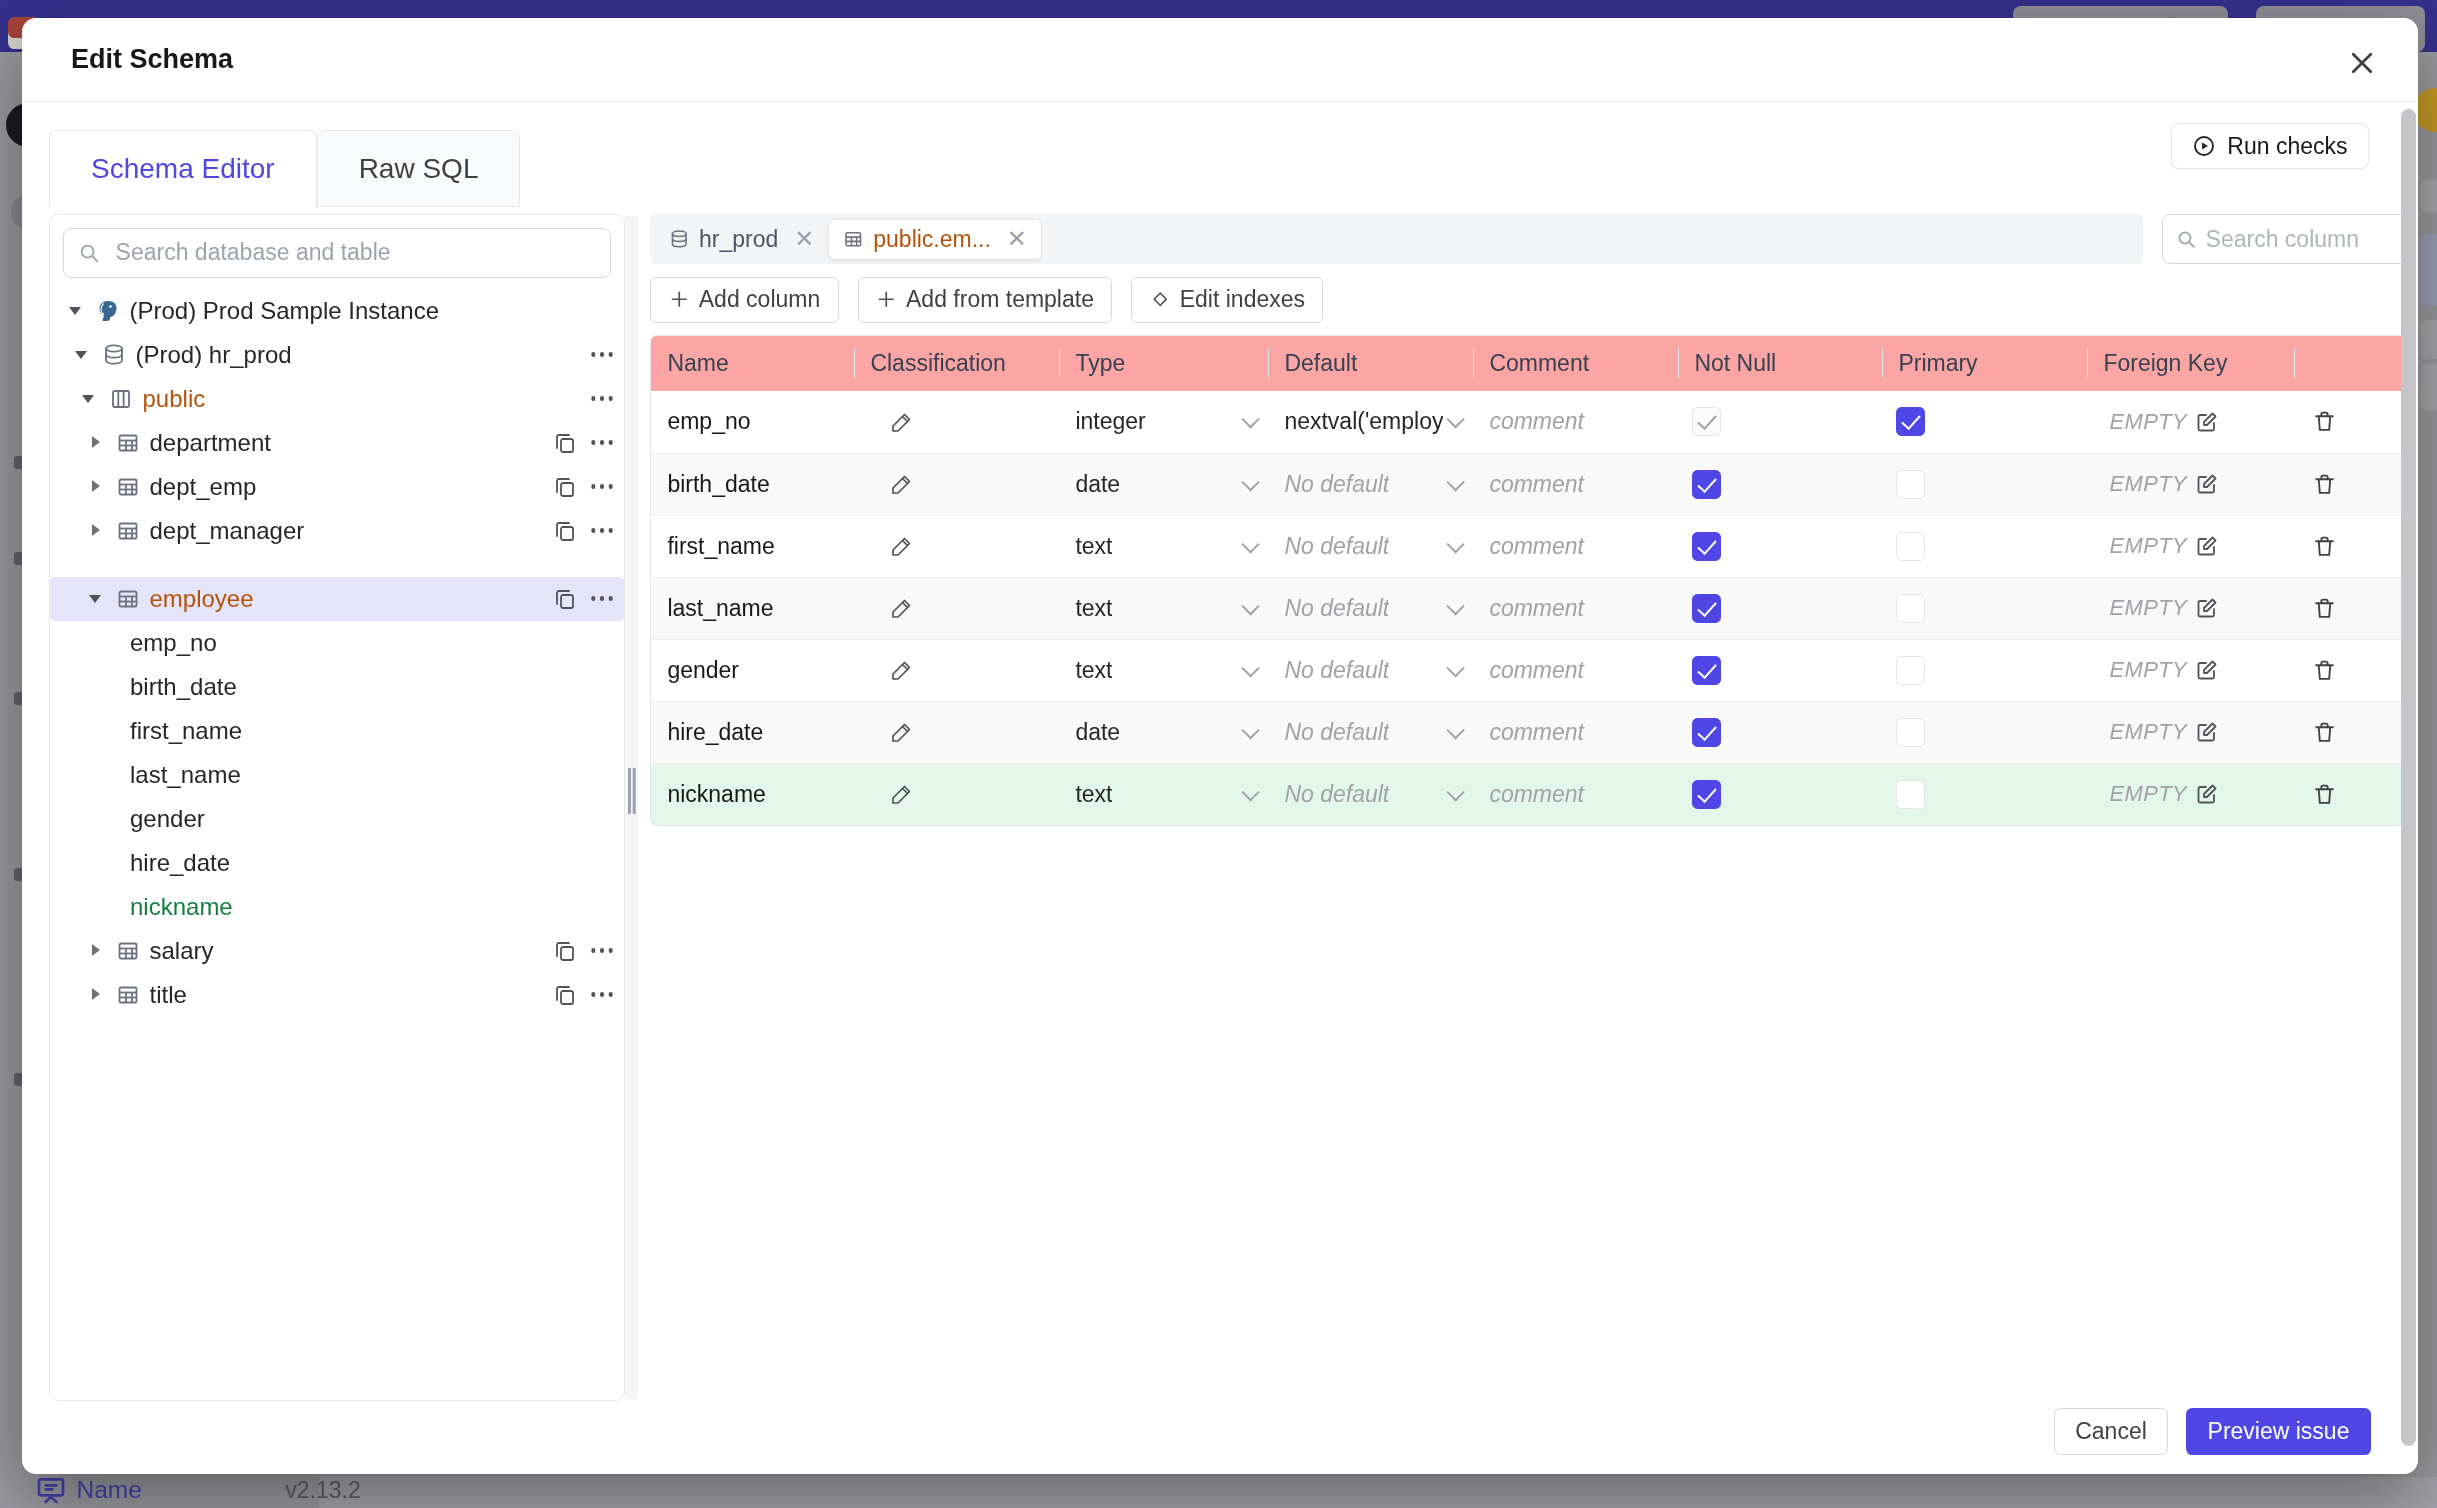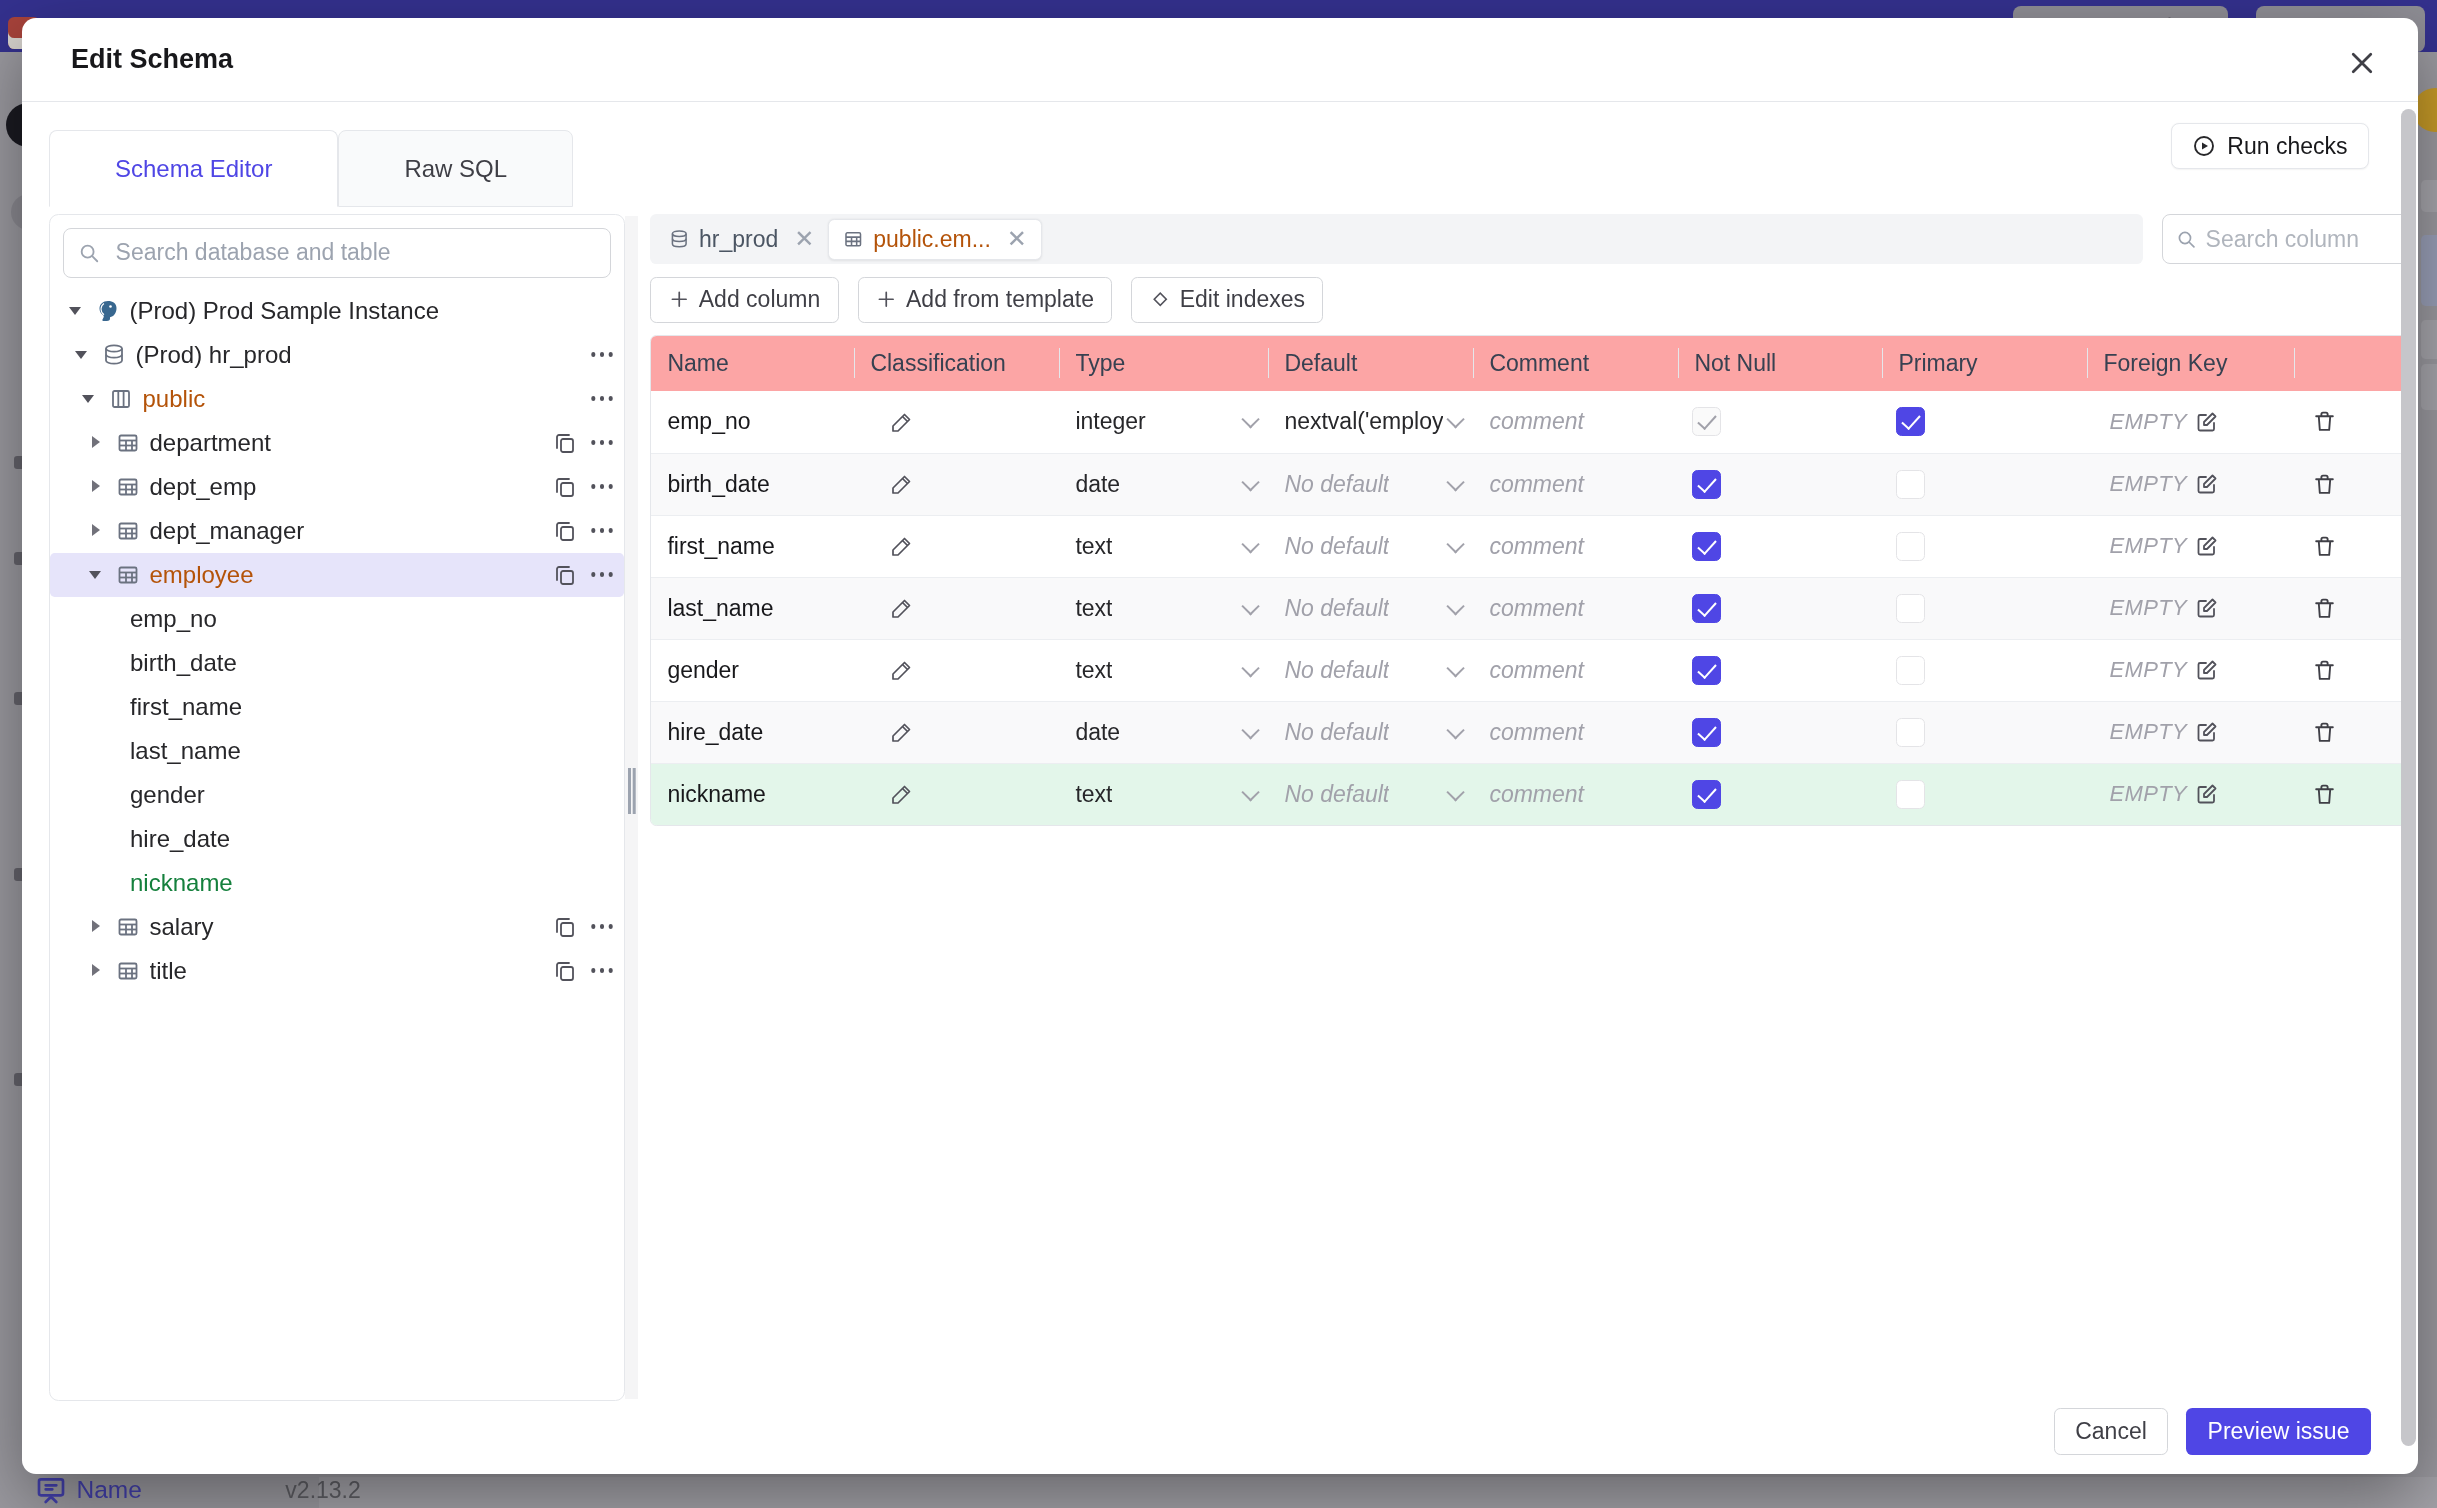--- a/index.html
+++ b/index.html
@@ -33,35 +33,35 @@
            border-radius:14px; box-shadow:0 24px 71px rgba(0,0,0,.38); }
   .m-header { position:relative; height:84px; border-bottom:0.8px solid #e5e7eb; display:flex; align-items:center; padding-left:49px; }
   .m-title { font-size:27px; font-weight:600; color:#18181b; }
   .m-close { position:absolute; right:39px; top:27px; width:35px; height:35px; display:flex; align-items:center; justify-content:center;
              color:#3f3f46; cursor:pointer; background:none; border:none; }
   .runchecks { position:absolute; right:49px; top:105px; height:46px; padding:0 20.5px; display:flex; align-items:center; gap:11px;
                background:#fff; border:0.8px solid #e5e7eb; border-radius:8px; box-shadow:0 0.8px 1.6px rgba(0,0,0,.05);
                font-size:23px; color:#18181b; font-family:inherit; cursor:pointer; }
 
   .tabs { position:absolute; left:27px; top:112px; display:flex; }
-  .tab { height:77px; display:flex; align-items:center; justify-content:center; padding:0 65px;
-         font-size:24px; border:0.8px solid #e5e7eb; border-radius:8px 8px 0 0; cursor:pointer; background:#f9fafb; color:#3f3f46;text-align:right; }
+  .tab { height:77px; display:flex; align-items:center; justify-content:center; padding:0 41px;
+         font-size:28px; border:0.8px solid #e5e7eb; border-radius:8px 8px 0 0; cursor:pointer; background:#f9fafb; color:#3f3f46;text-align:right; }
   .tab.active { background:#fff; border-bottom-color:#fff; color:#4f46e5; font-weight:500; }
 
   .content { position:absolute; left:27px; top:196px; width:2364px; height:1187px; display:flex; }
 
   
   .lpanel { width:576px; border:0.8px solid #e5e7eb; border-radius:9.5px; padding:12.6px 12.6px 0 12.6px; overflow:hidden; }
   .search { height:50px; border:1.2px solid #d4d6da; border-radius:8px; display:flex; align-items:center; padding:0 14px; gap:16px; color:#9ca3af; }
   .search input { border:none; outline:none; font-size:23px; flex:1; font-family:inherit; color:#374151; background:transparent; }
   .search input::placeholder { color:#9ca3af; }
   .tree { margin:11px -12.6px 0 -12.6px; }
   .trow { height:44px; display:flex; align-items:center; gap:9.5px; padding-right:11px; font-size:24px; color:#27272a; cursor:pointer; }
   .trow .lbl { white-space:nowrap; overflow:hidden; text-overflow:ellipsis; }
-  .trow.sel { background:#e6e4fa; border-radius:4.7px; }
+  .trow.sel { background:#e6e4fa; border-radius:4.7px;margin-top:24px; }
   .amber { color:#b45309; }
   .green { color:#15803d; }
   .caret { width:20.5px; height:20.5px; flex:0 0 20.5px; position:relative; }
   .caret.down::after { content:""; position:absolute; left:3.2px; top:7px; border-left:6.3px solid transparent; border-right:6.3px solid transparent; border-top:8.7px solid #52525b; }
   .caret.right::after { content:""; position:absolute; left:6.3px; top:3.2px; border-top:6.3px solid transparent; border-bottom:6.3px solid transparent; border-left:8.7px solid #71717a; }
   .ticon { width:24px; height:24px; flex:0 0 24px; color:#6b7280; }
   .pl0 { padding-left:16px; } .pl1 { padding-left:22px; } .pl2 { padding-left:29px; } .pl3 { padding-left:36px; } .plc { padding-left:80px; }
   .rowtools { margin-left:auto; display:flex; align-items:center; gap:14px; color:#52525b; }
   .rowtools .tool { width:24px; height:24px; cursor:pointer; }
   .dots { width:4.7px; height:4.7px; border-radius:50%; background:#52525b; box-shadow:8.7px 0 0 #52525b, -8.7px 0 0 #52525b; margin:0 8.7px; }

